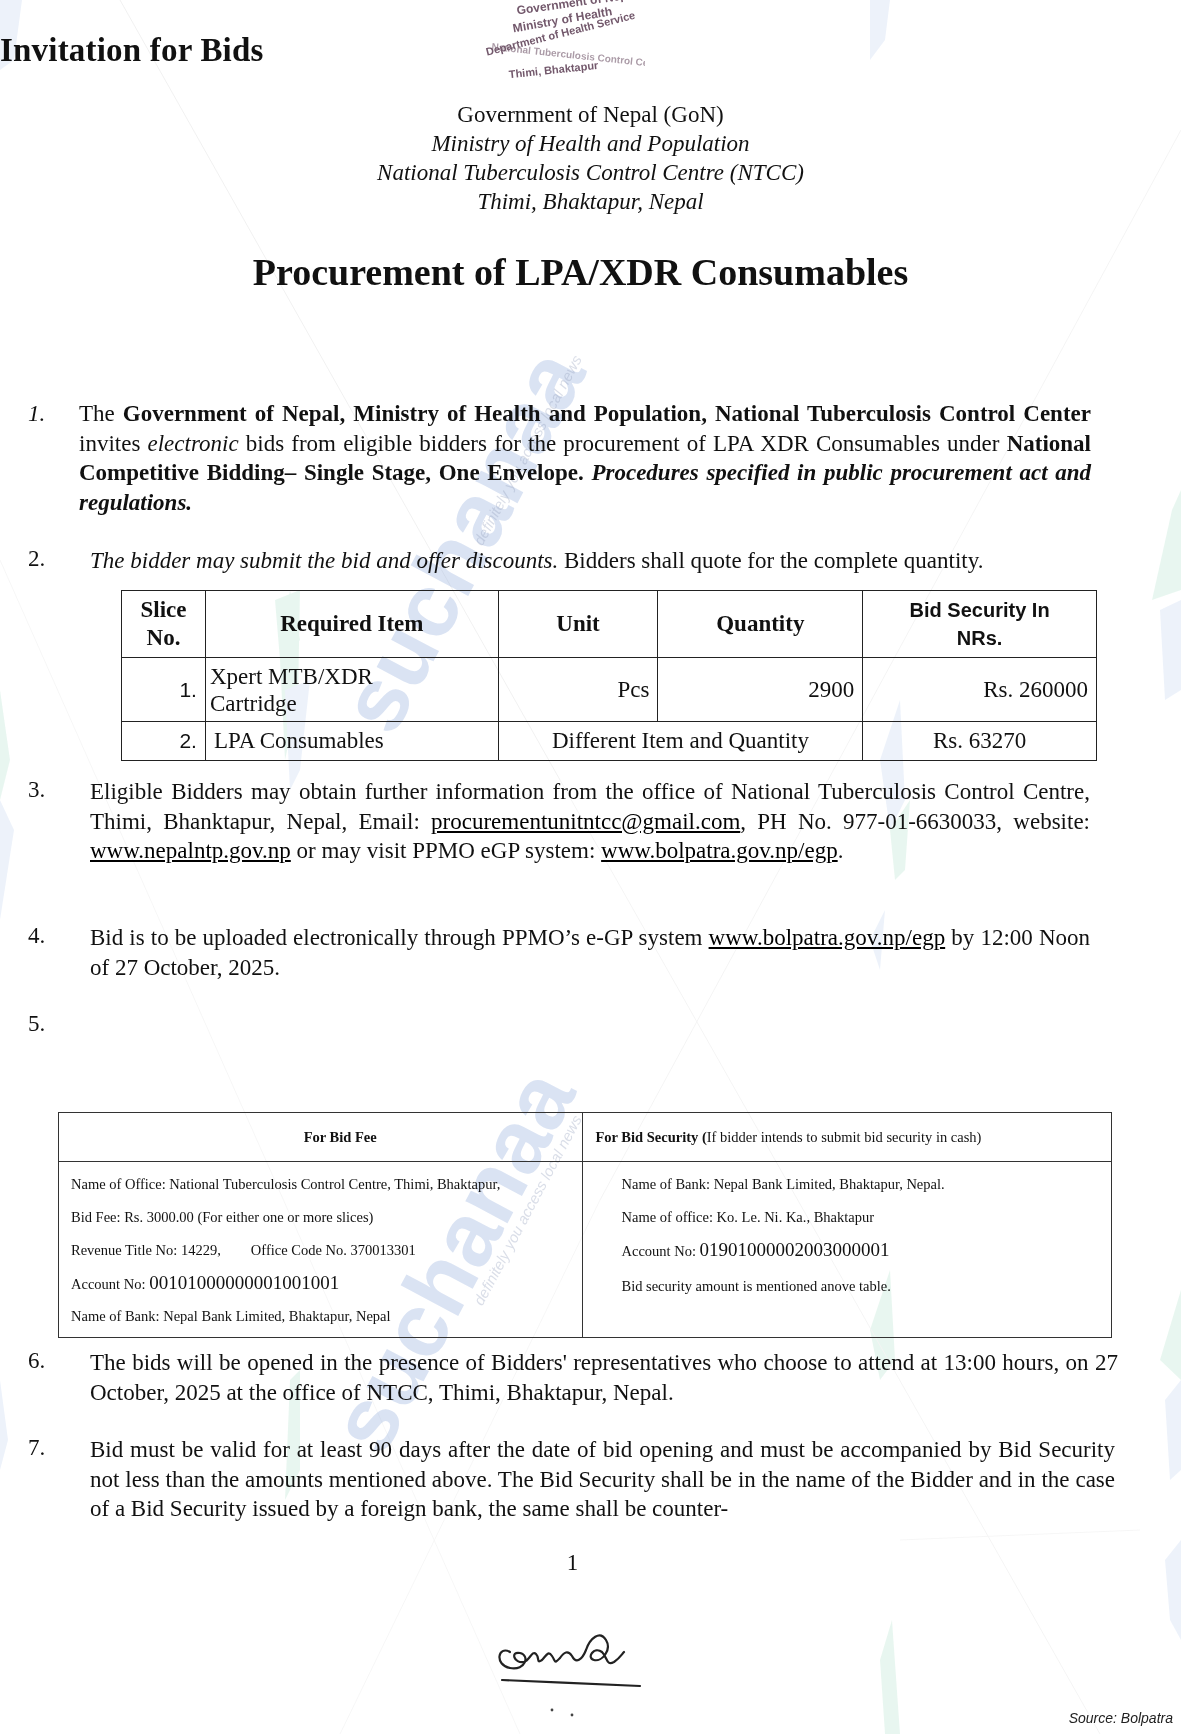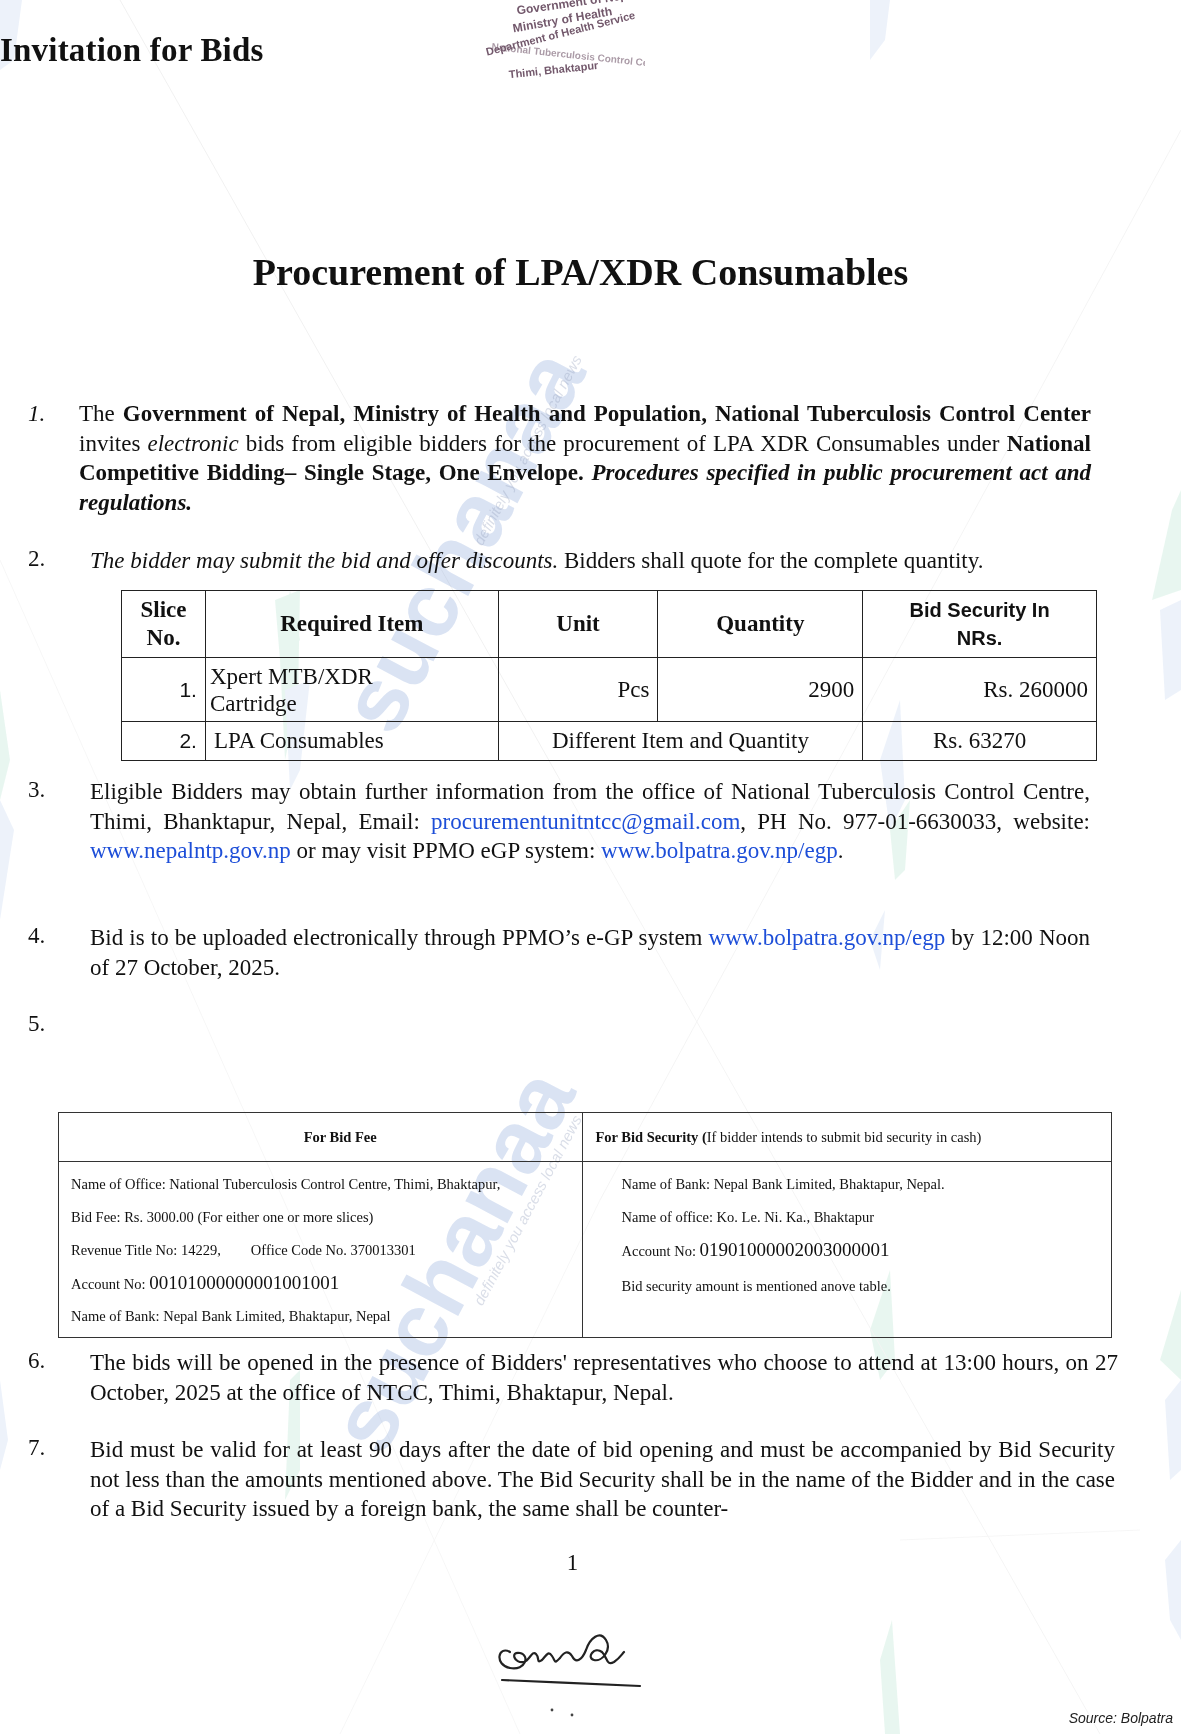--- a/index.html
+++ b/index.html
@@ -22,21 +22,21 @@
   .hdr-lines .it { font-style: italic; }
 
   .subject { position: absolute; top: 250px; left: 0; width: 1161px; text-align: center; font-weight: bold; font-size: 38px; }
   .contract { position: absolute; top: 297px; left: 0; width: 1161px; text-align: center; font-size: 22.5px; line-height: 30px; }
 
   .para { position: absolute; font-size: 23px; line-height: 29.5px; text-align: justify; }
   .num { position: absolute; font-size: 23px; }
   .num.it { font-style: italic; }
   .para b { font-weight: bold; }
   .para i { font-style: italic; }
-  .para a, .para .lnk { color: #1d4ed8; }
+  .para a, .para .lnk { color: #000000; text-decoration: underline; }
 
   
   table.slices {
     position: absolute; left: 121px; top: 590px; width: 976px;
     border-collapse: collapse; font-size: 23px;
   }
   table.slices td, table.slices th { border: 1.5px solid #222; padding: 0 8px; }
   table.slices th { font-weight: bold; height: 66px; }
   table.slices th.sans { font-family: "Liberation Sans", "DejaVu Sans", sans-serif; font-size: 20px; line-height: 28px; }
   table.slices td { height: 38px; }
@@ -126,20 +126,26 @@
 
 <div class="wm-text" style="left:320px; top:700px; font-size:90px; transform: rotate(-62deg);">suchanaa</div>
 <div class="wm-small" style="left:470px; top:540px; font-size:15px; transform: rotate(-62deg);">definitely you access local news</div>
 <div class="wm-text" style="left:310px; top:1420px; font-size:90px; transform: rotate(-62deg);">suchanaa</div>
 <div class="wm-small" style="left:470px; top:1300px; font-size:15px; transform: rotate(-62deg);">definitely you access local news</div>
 
 <div class="page">
 
   <div class="title">Invitation for Bids</div>
 
+  <div class="hdr-lines">
+    <div>Government of Nepal (GoN)</div>
+    <div class="it">Ministry of Health and Population</div>
+    <div class="it">National Tuberculosis Control Centre (NTCC)</div>
+    <div class="it">Thimi, Bhaktapur, Nepal</div>
+  </div>
 
   <div class="subject">Procurement of LPA/XDR Consumables</div>
 
   <div class="num it" style="left:28px; top:401px;">1.</div>
   <div class="para" style="left:79px; top:399px; width:1012px;">
     <span>The </span><b>Government of Nepal, Ministry of Health and Population, National Tuberculosis Control Center</b><span> invites </span><i>electronic</i><span> bids from eligible bidders for the procurement of LPA XDR Consumables under </span><b>National Competitive Bidding– Single Stage, One Envelope.</b><span> </span><b><i>Procedures specified in public procurement act and regulations.</i></b>
   </div>
 
   <div class="num" style="left:28px; top:546px;">2.</div>
   <div class="para" style="left:90px; top:546px; width:1010px;">

